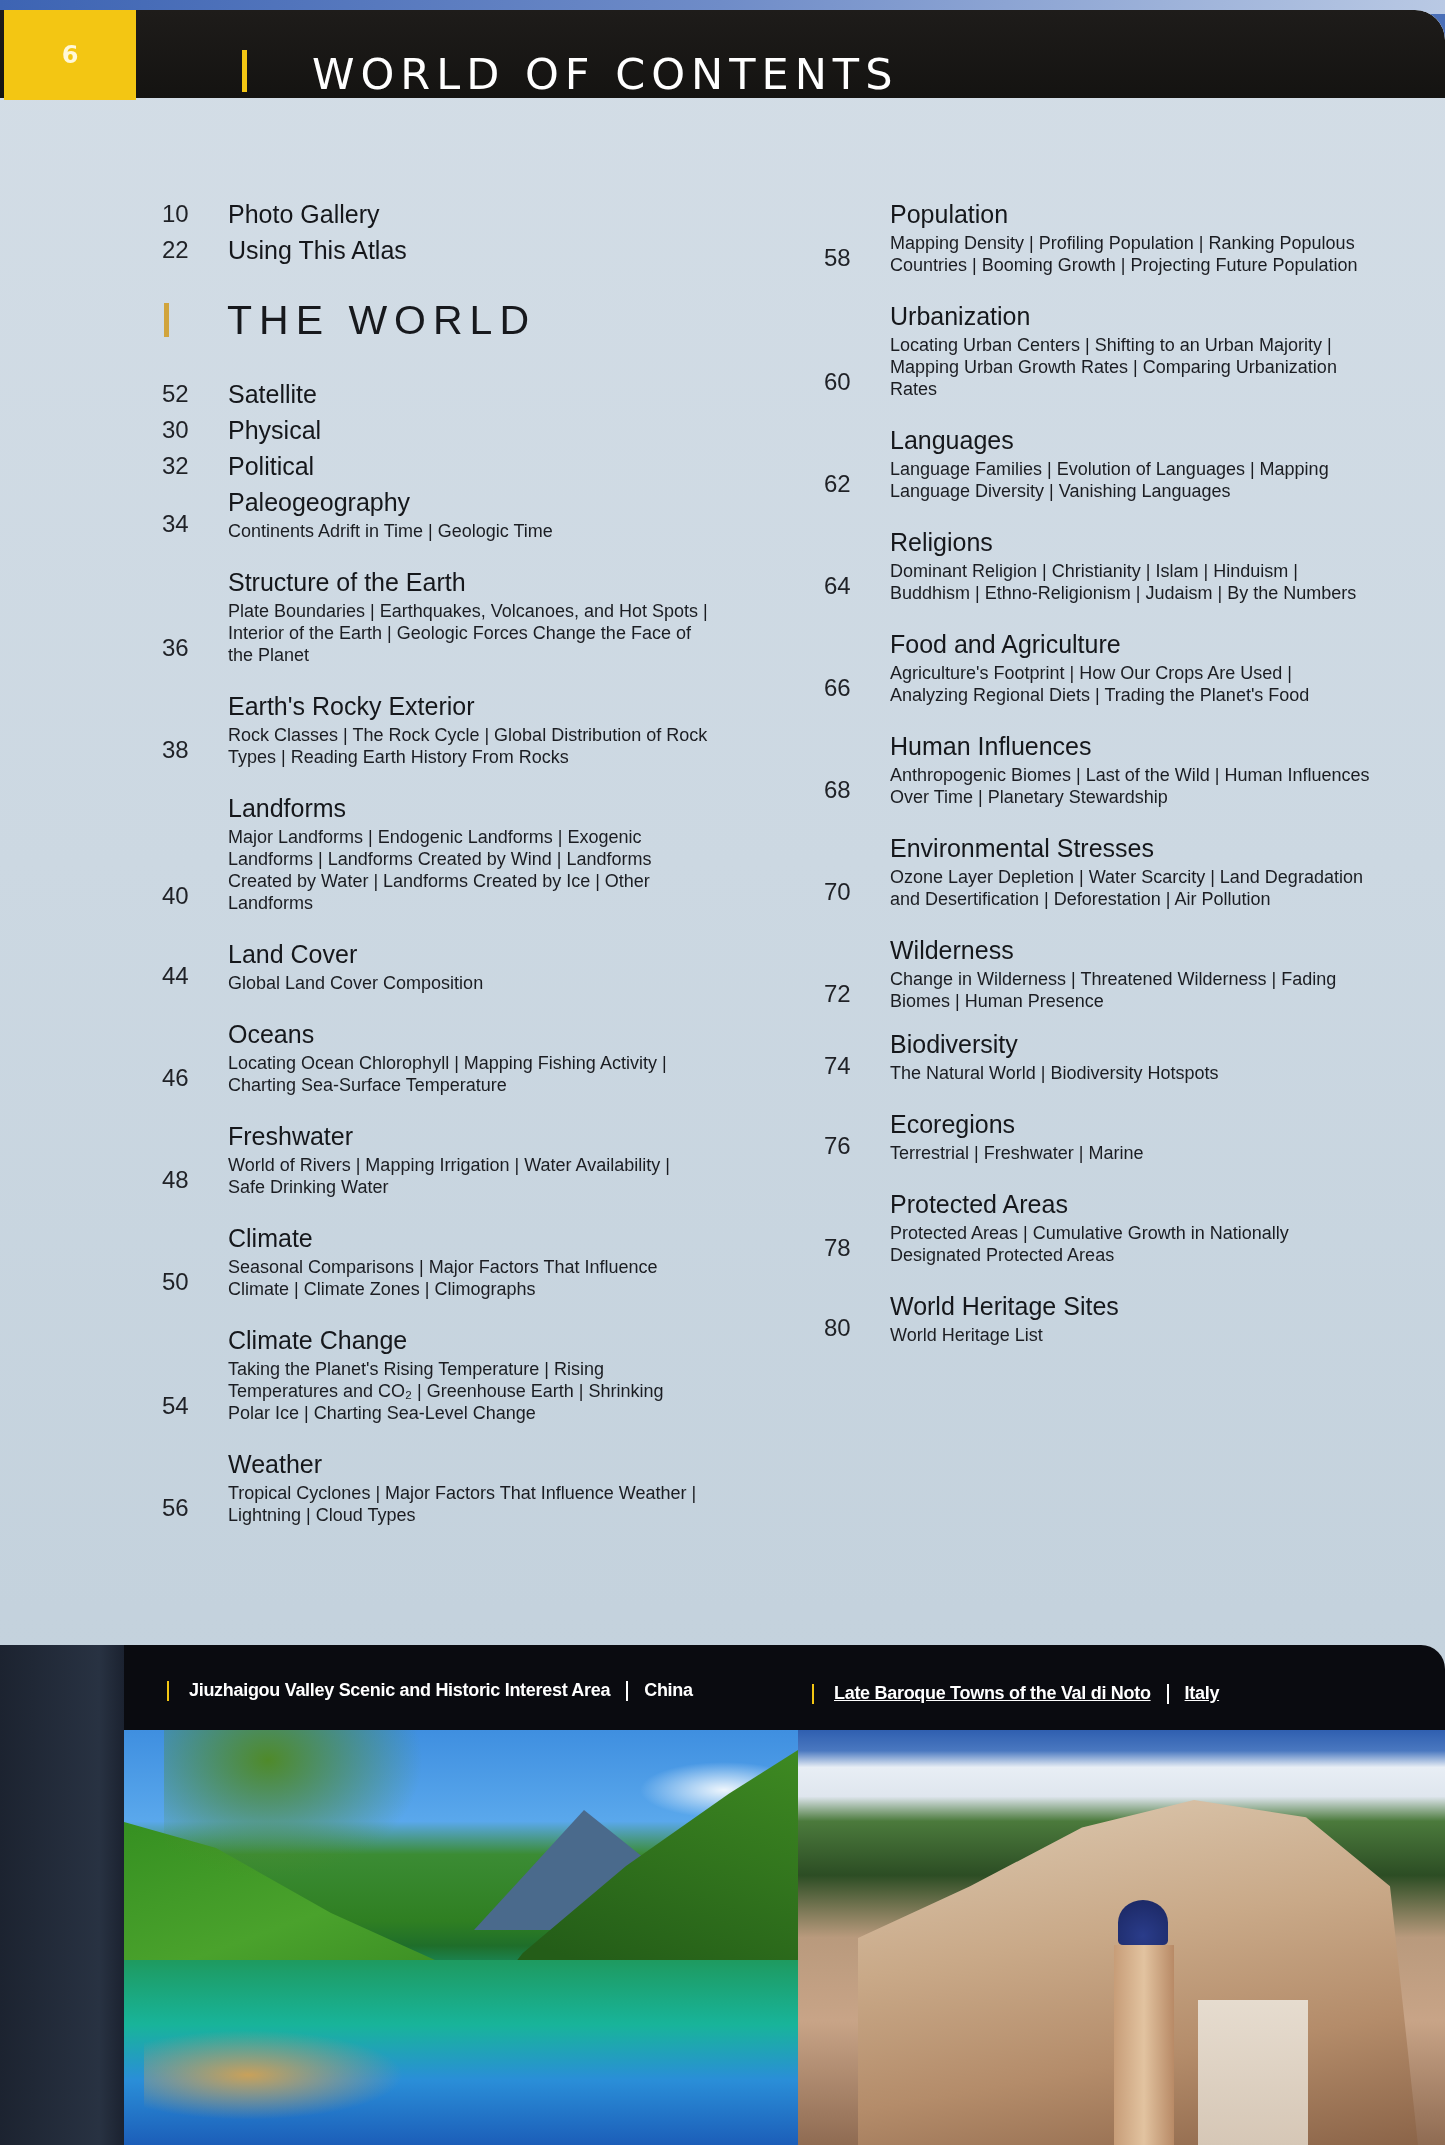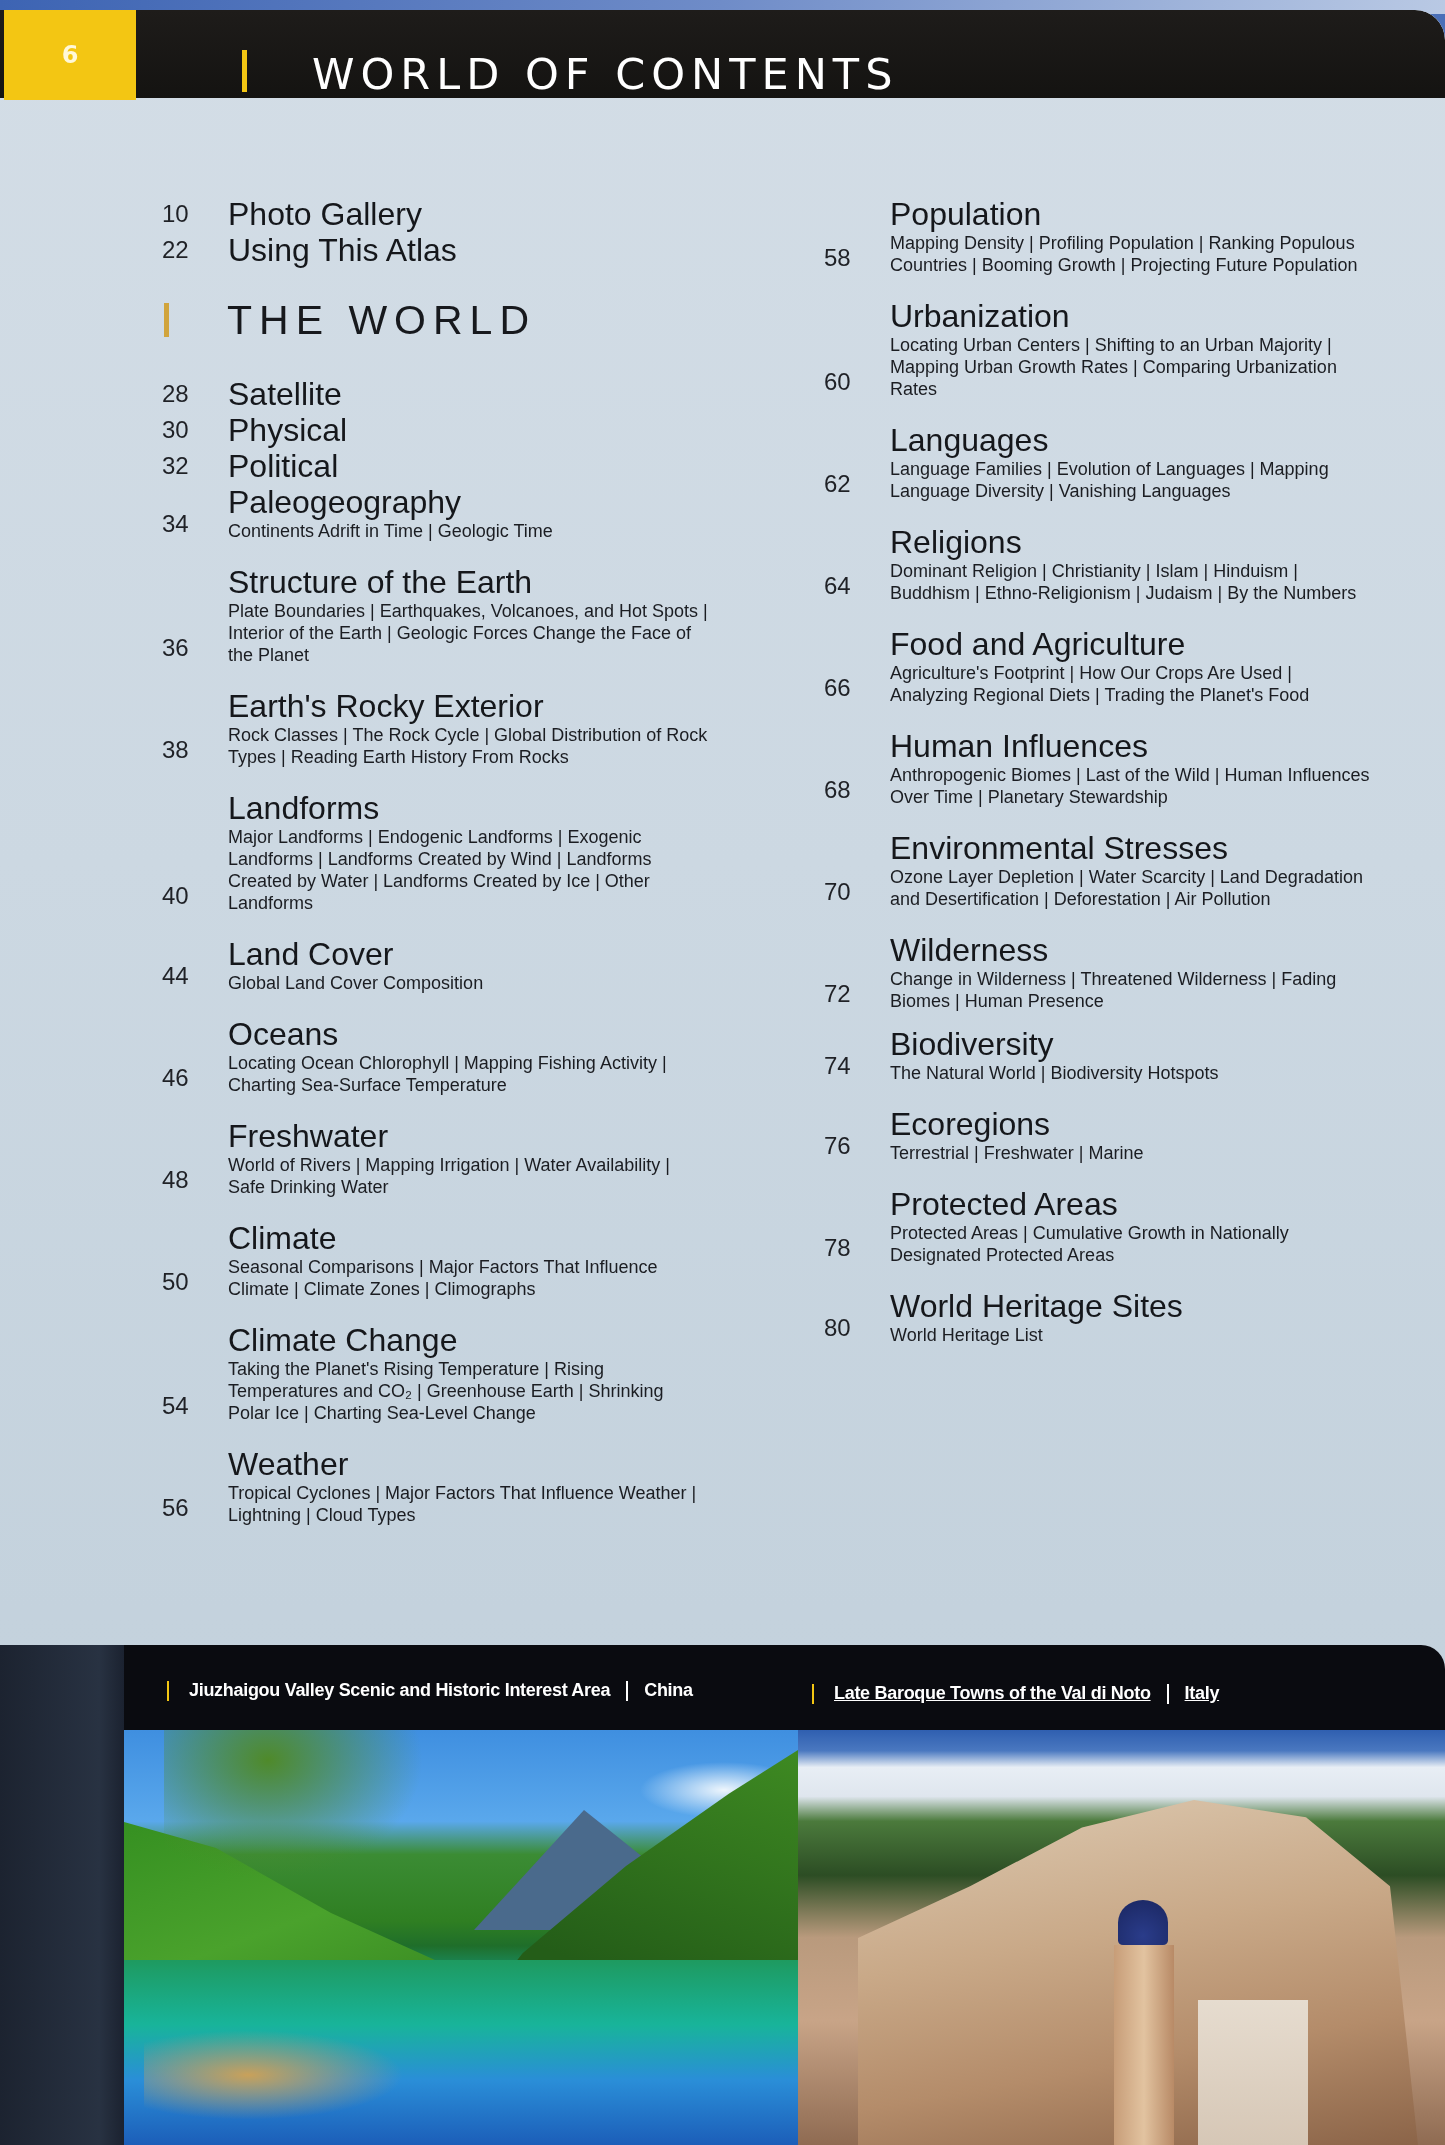--- a/index.html
+++ b/index.html
@@ -49,21 +49,21 @@
   .col { position: absolute; }
   .col-left { left: 150px; top: 186px; width: 560px; }
   .col-right { left: 812px; top: 186px; width: 560px; }
 
   .entry { display: flex; align-items: flex-end; margin-bottom: 12px; }
   .entry .num {
     width: 78px; flex: none; font-size: 24px; line-height: 36px; color: #1f2126;
     padding-left: 12px;
   }
   .entry .body { flex: 1; }
-  .entry .title { font-size: 32px; line-height: 36px; color: #15171b; }
+  .entry .title { font-size: 25px; line-height: 36px; color: #15171b; }
   .entry .subs { font-size: 18px; line-height: 22px; color: #1b1d22; margin-top: 0px; }
   .entry.simple { margin-bottom: 0px; }
 
   .section-head {
     display: flex; align-items: center; margin: 24px 0 28px 0; height: 56px;
   }
   .section-head .rule {
     width: 5px; height: 34px; background: #d1a43c; margin-left: 14px; margin-right: 58px;
   }
   .section-head .label {
@@ -175,21 +175,21 @@
           <div class="title">Using This Atlas</div>
         </div>
     </div>
 
     <div class="section-head">
       <span class="rule"></span>
       <span class="label">THE WORLD</span>
     </div>
 
     <div class="entry simple">
-      <span class="num">28</span>
+      <span class="num">52</span>
       <div class="body">
           <div class="title">Satellite</div>
         </div>
     </div>
     <div class="entry simple">
       <span class="num">30</span>
       <div class="body">
           <div class="title">Physical</div>
         </div>
     </div>

